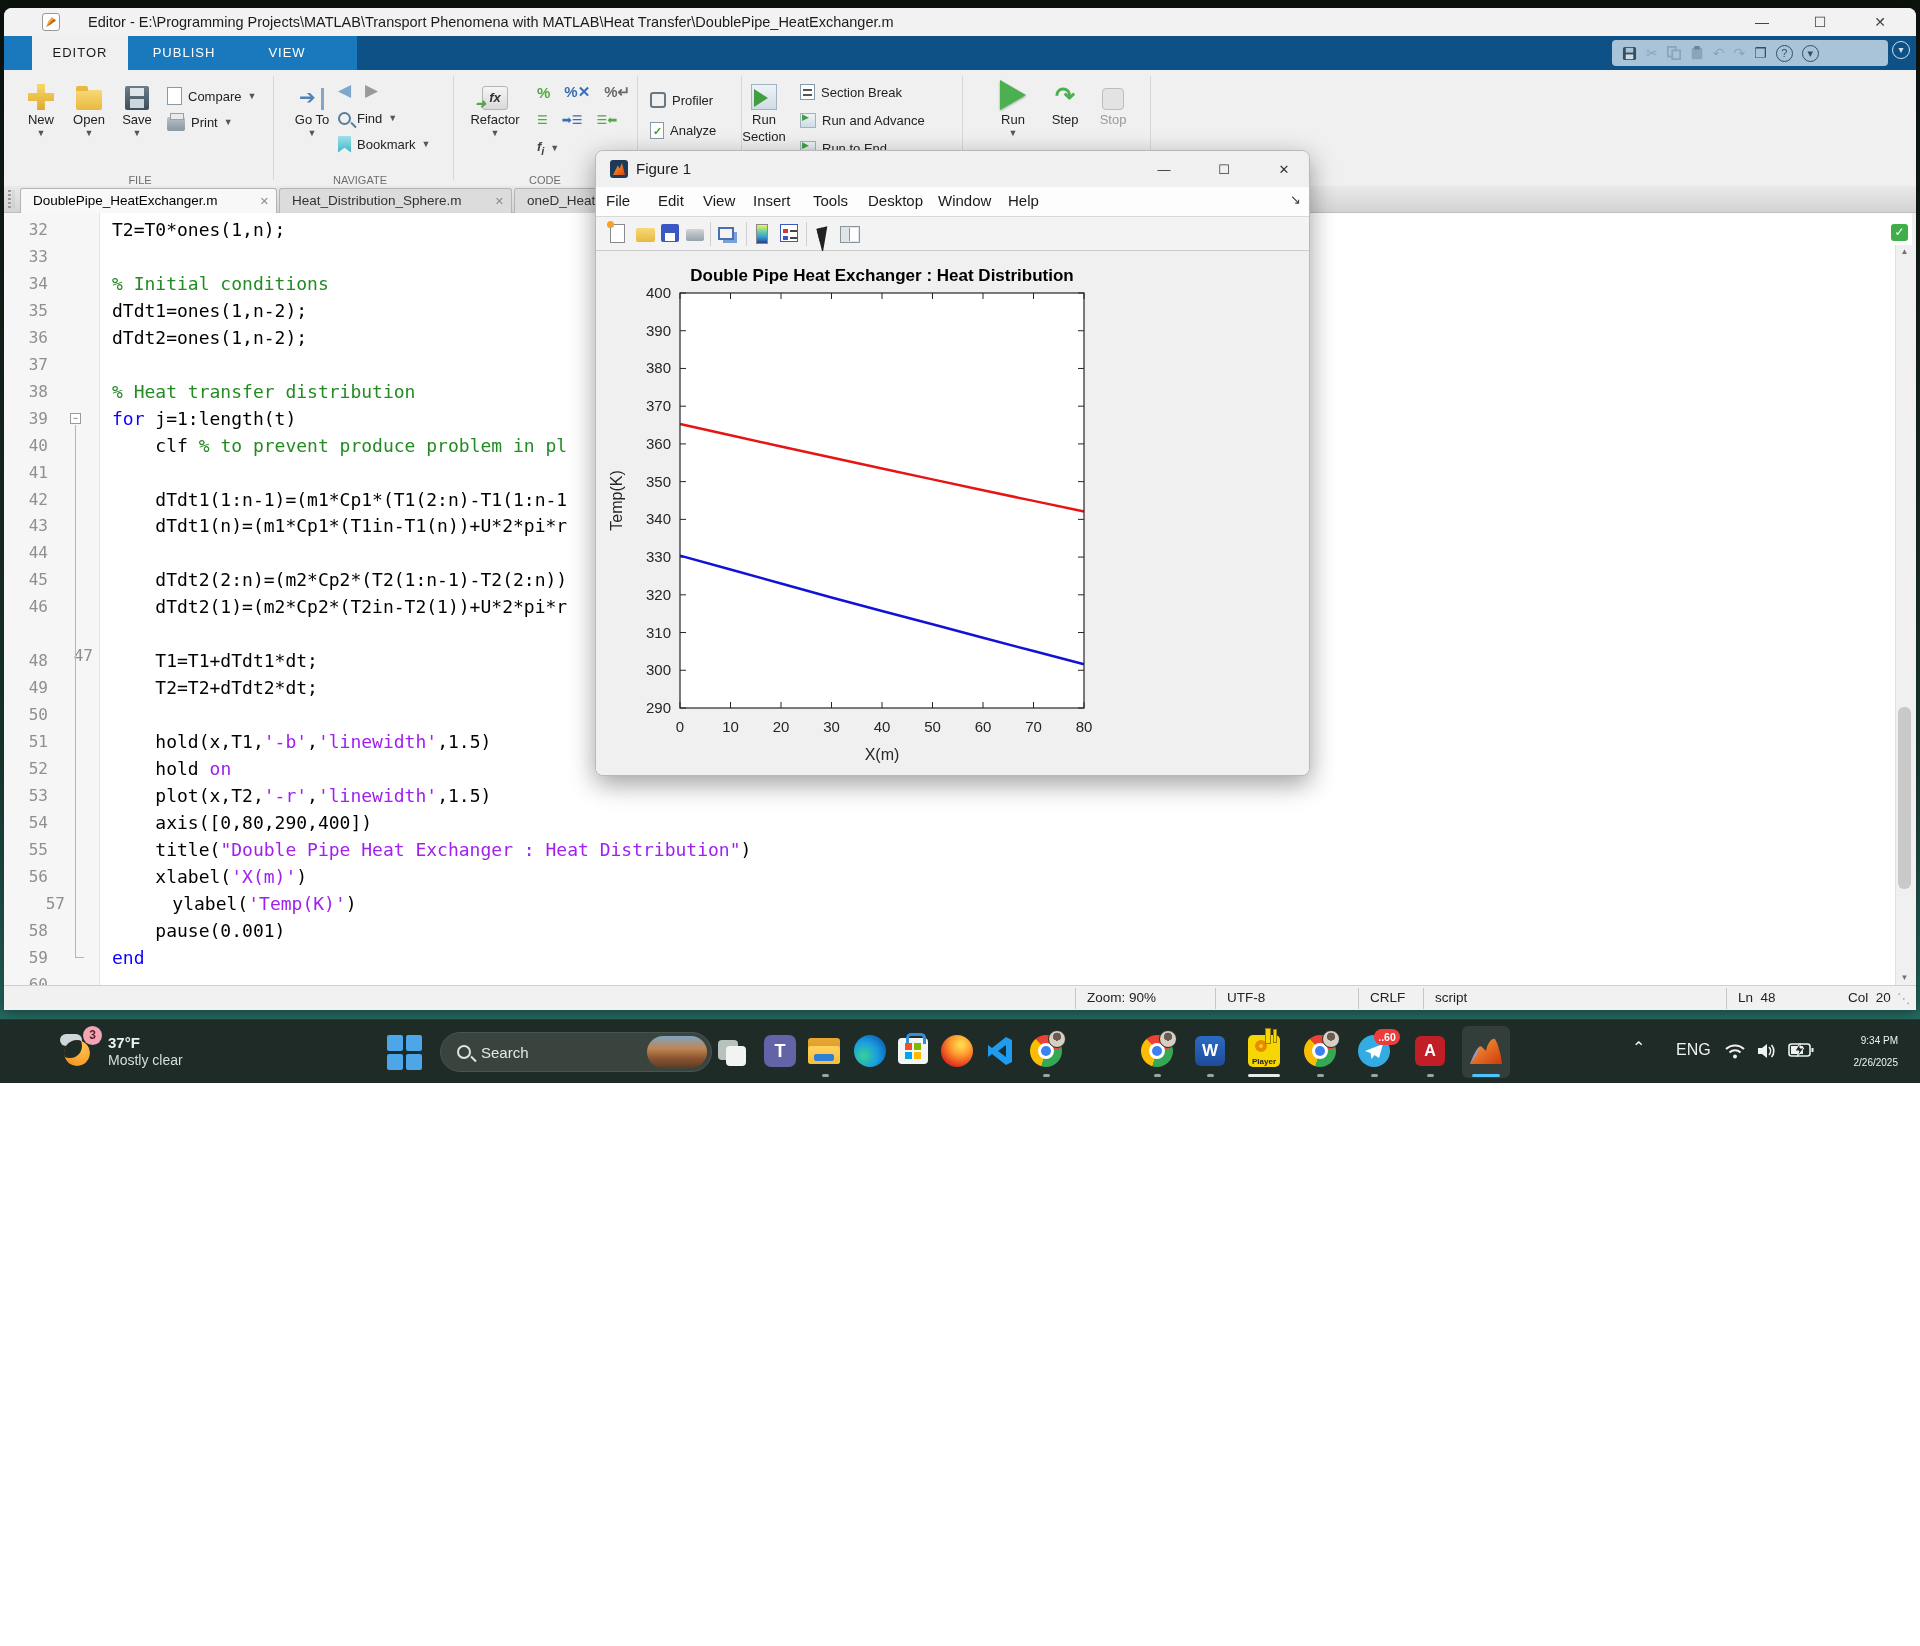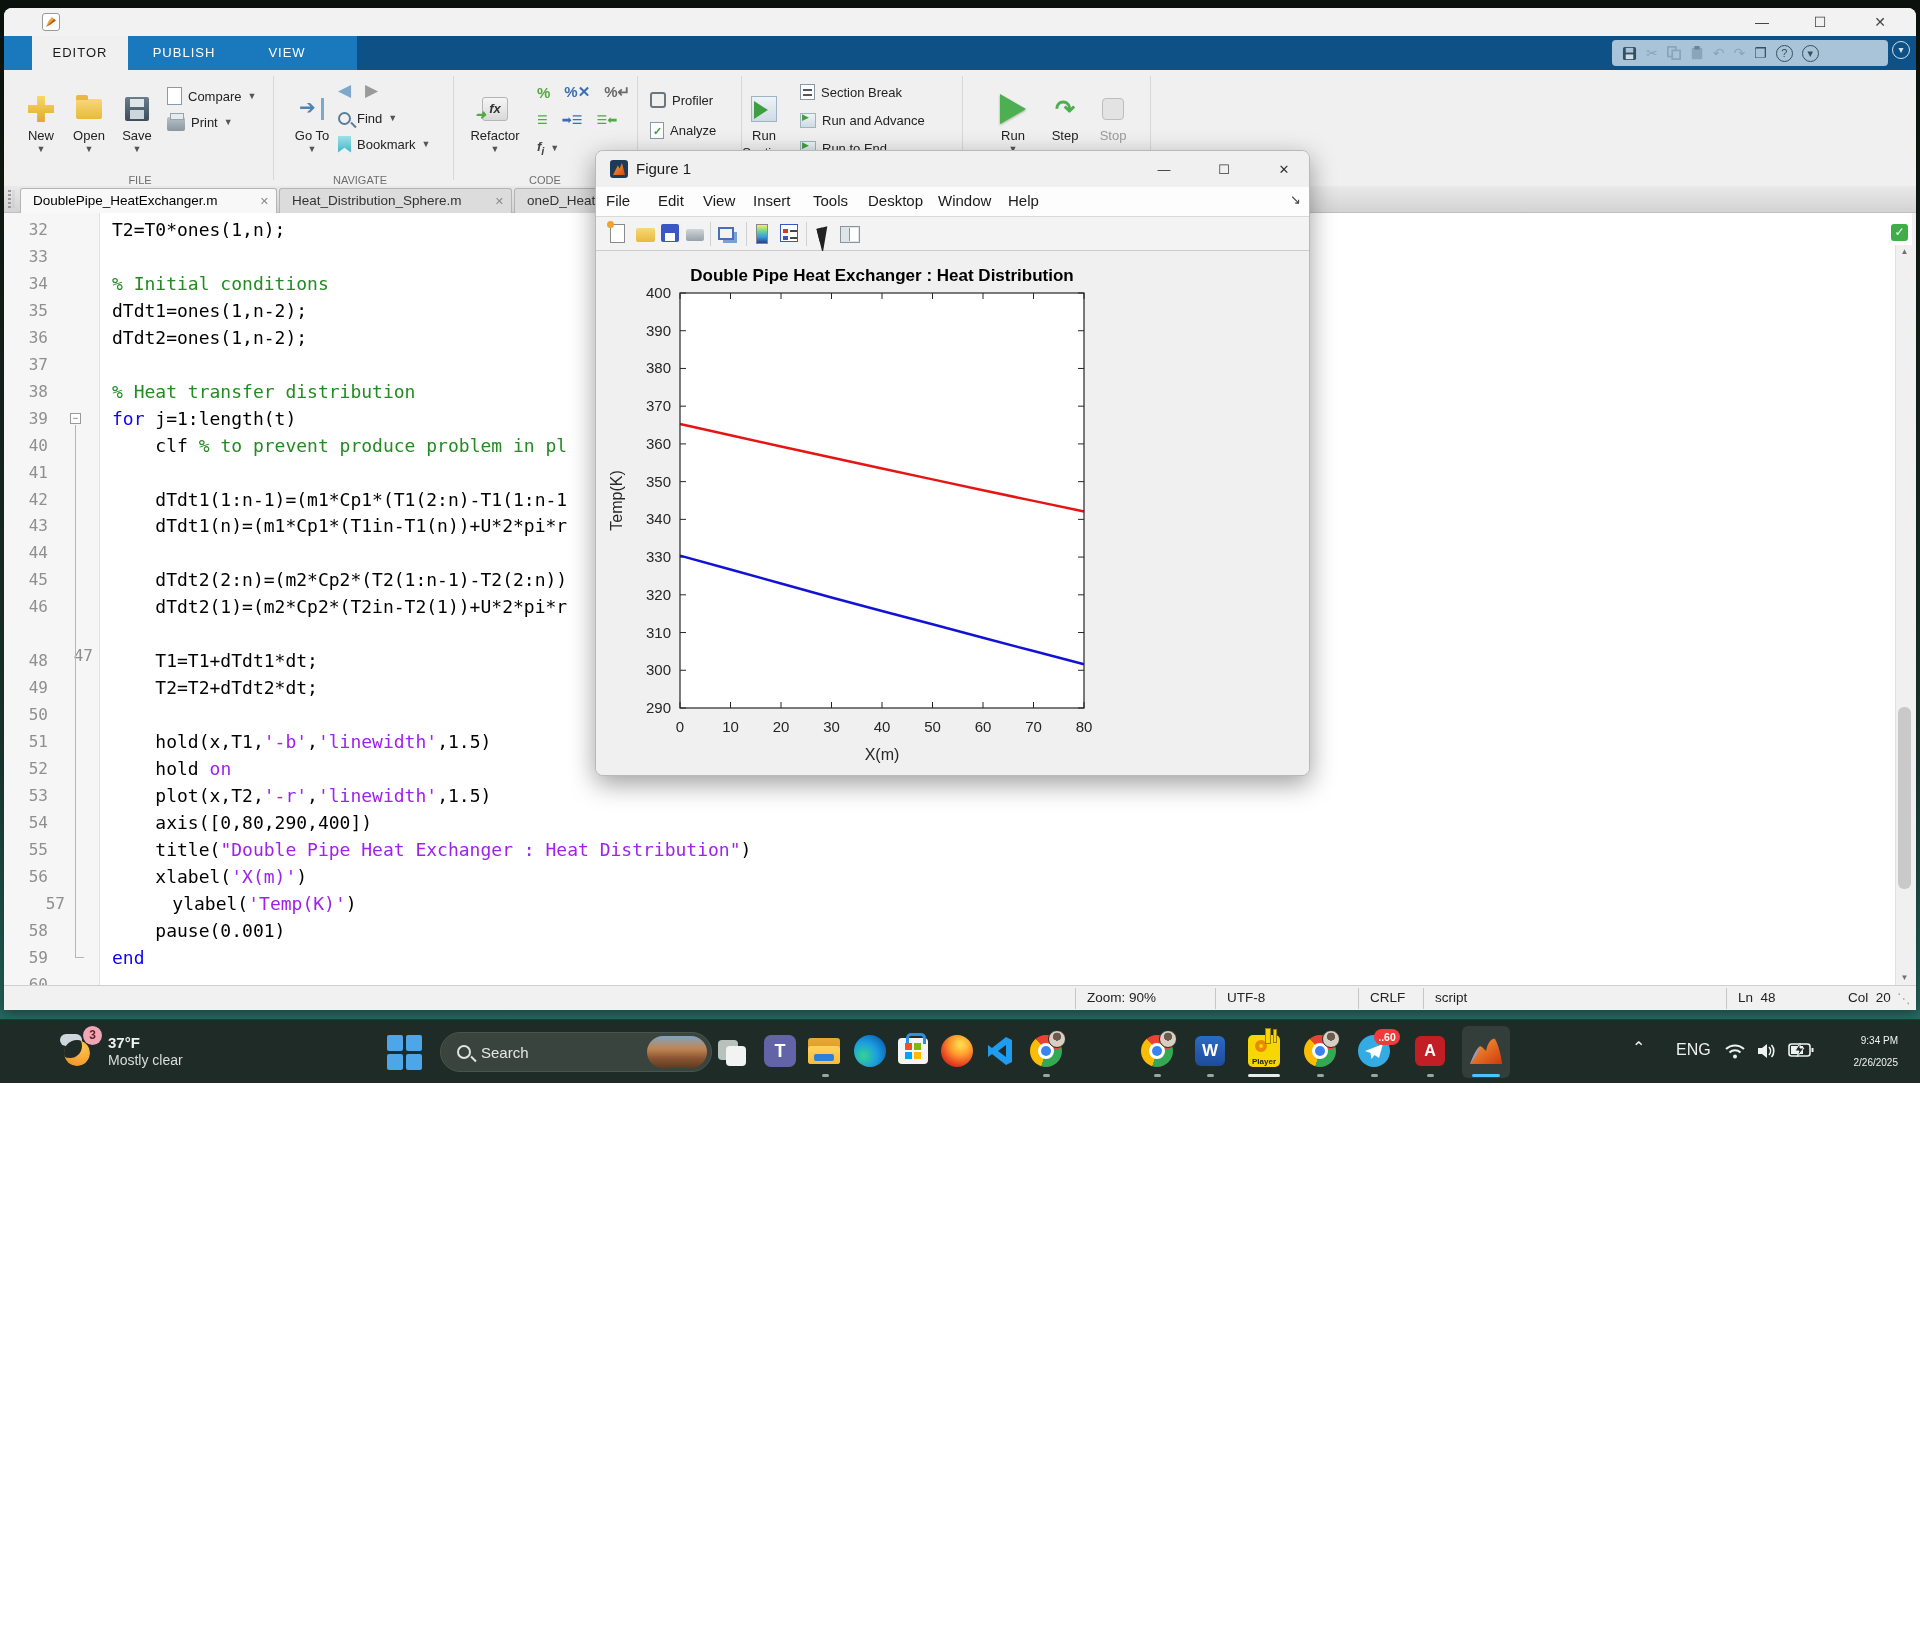--- a/index.html
+++ b/index.html
@@ -38,21 +38,21 @@
     font-size:11px; line-height:15px; text-align:center; }
   .ribbontabs .collapse { position:absolute; right:6px; top:5px; width:18px; height:18px; border:1px solid #cfe0ee;
     border-radius:50%; color:#cfe0ee; font-size:10px; line-height:16px; text-align:center; }
 
   
   .toolbar { position:absolute; left:0; top:62px; width:100%; height:124px; background:#f0f0f0;
     border-bottom:1px solid #cfcfcf; }
   .tb-div { position:absolute; top:6px; height:104px; width:1px; background:#d8d8d8; }
   .grouplabel { position:absolute; top:104px; font-size:11px; color:#6e6e6e; text-align:center; width:120px; }
   .bigbtn { position:absolute; top:6px; width:58px; text-align:center; font-size:13px; color:#222; }
-  .bigbtn .ic { height:34px; display:flex; align-items:center; justify-content:center;margin-top:16px; }
+  .bigbtn .ic { height:34px; display:flex; align-items:flex-end; justify-content:center; }
   .bigbtn .lbl { margin-top:2px; }
   .bigbtn .dd { margin-top:1px; font-size:9px; color:#555; }
   .rowbtn { position:absolute; height:24px; display:flex; align-items:center; gap:6px; font-size:13px; color:#222; white-space:nowrap; }
   .dd9 { font-size:9px; color:#555; }
   
   .plus { width:26px; height:26px; background:
     linear-gradient(180deg,#f7d864,#e0a92f); clip-path:polygon(35% 0,65% 0,65% 35%,100% 35%,100% 65%,65% 65%,65% 100%,35% 100%,35% 65%,0 65%,0 35%,35% 35%); border:0; }
   .folder { width:26px; height:20px; background:linear-gradient(180deg,#f7d878,#e8b93e); border-radius:2px; position:relative; }
   .folder::before { content:""; position:absolute; left:0; top:-4px; width:12px; height:5px; background:#e8b93e; border-radius:2px 2px 0 0; }
   .floppy { width:24px; height:24px; background:linear-gradient(180deg,#6b7c8a,#3d4d5a); border-radius:2px; position:relative; }
@@ -228,20 +228,21 @@
 </head>
 <body>
 <div id="root">
 
 <div class="desktop"></div>
 
 <div class="mlwin">
 
   <div class="titlebar">
     <div class="appicon"></div>
+    <div class="ttl">Editor - E:\Programming Projects\MATLAB\Transport Phenomena with MATLAB\Heat Transfer\DoublePipe_HeatExchanger.m</div>
     <div class="wbtn" style="left:1738px">—</div>
     <div class="wbtn" style="left:1796px">☐</div>
     <div class="wbtn" style="left:1856px">✕</div>
   </div>
 
   <div class="ribbontabs">
     <div class="lightband"></div>
     <div class="rtab active" style="left:28px;width:96px">EDITOR</div>
     <div class="rtab" style="left:124px;width:112px">PUBLISH</div>
     <div class="rtab" style="left:236px;width:94px">VIEW</div>

